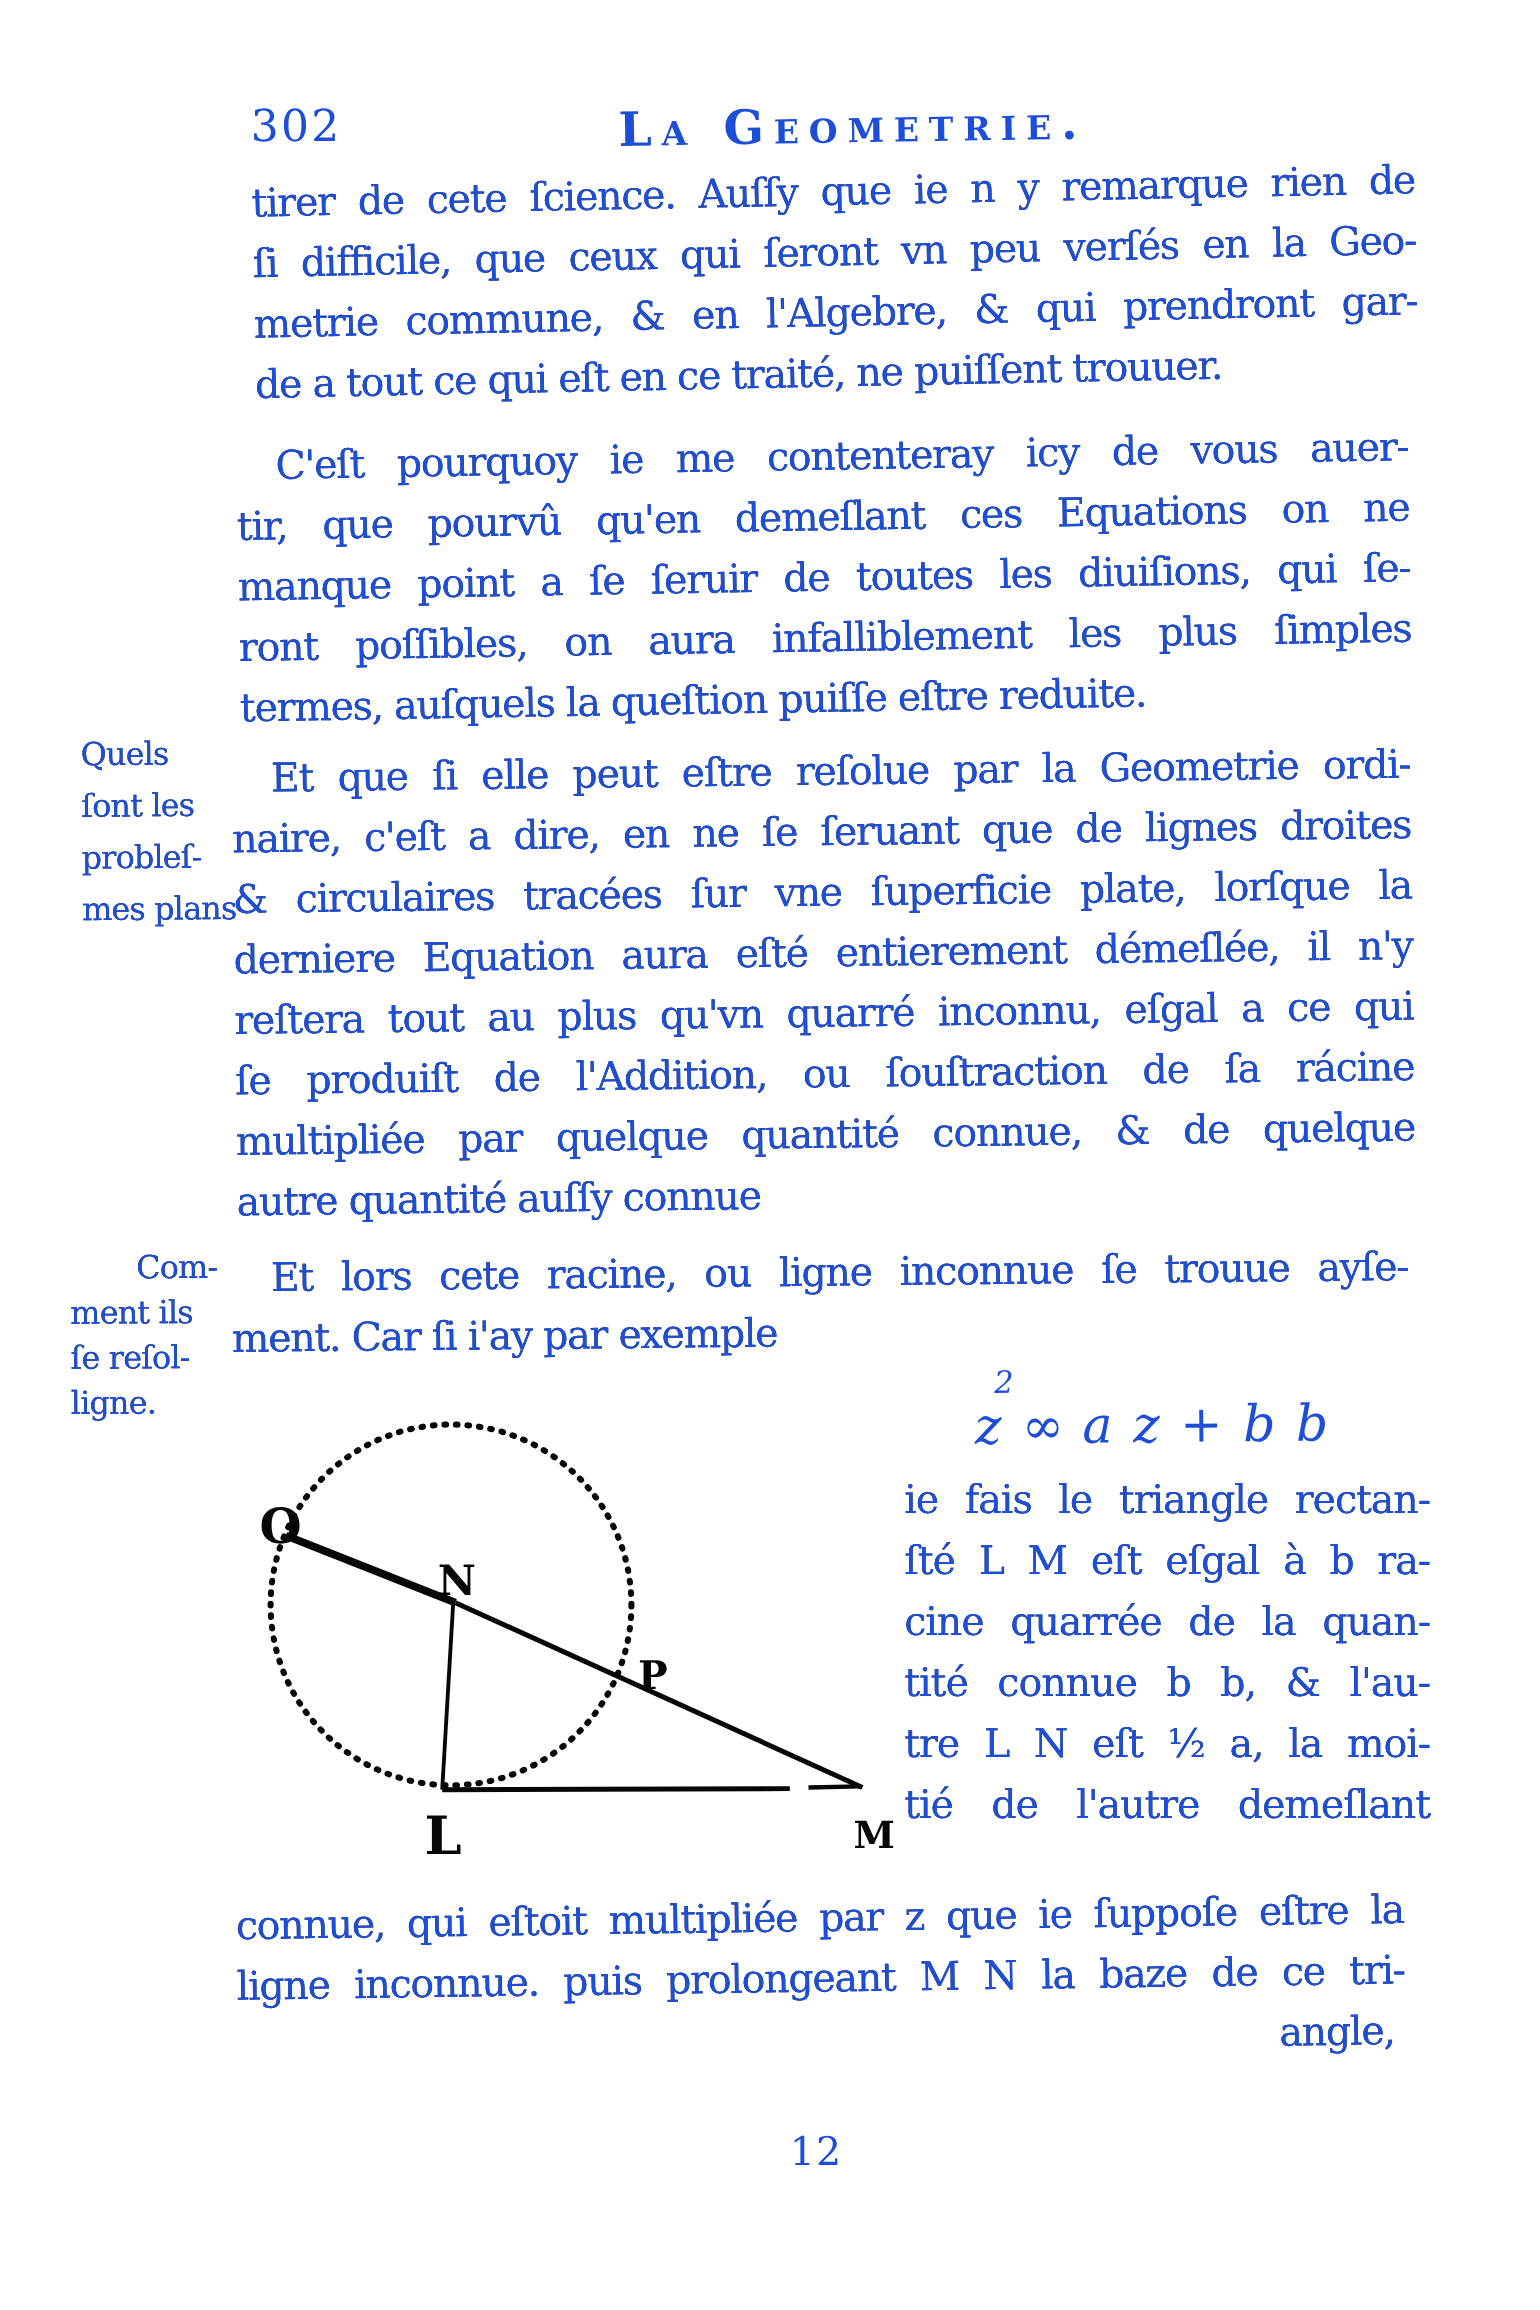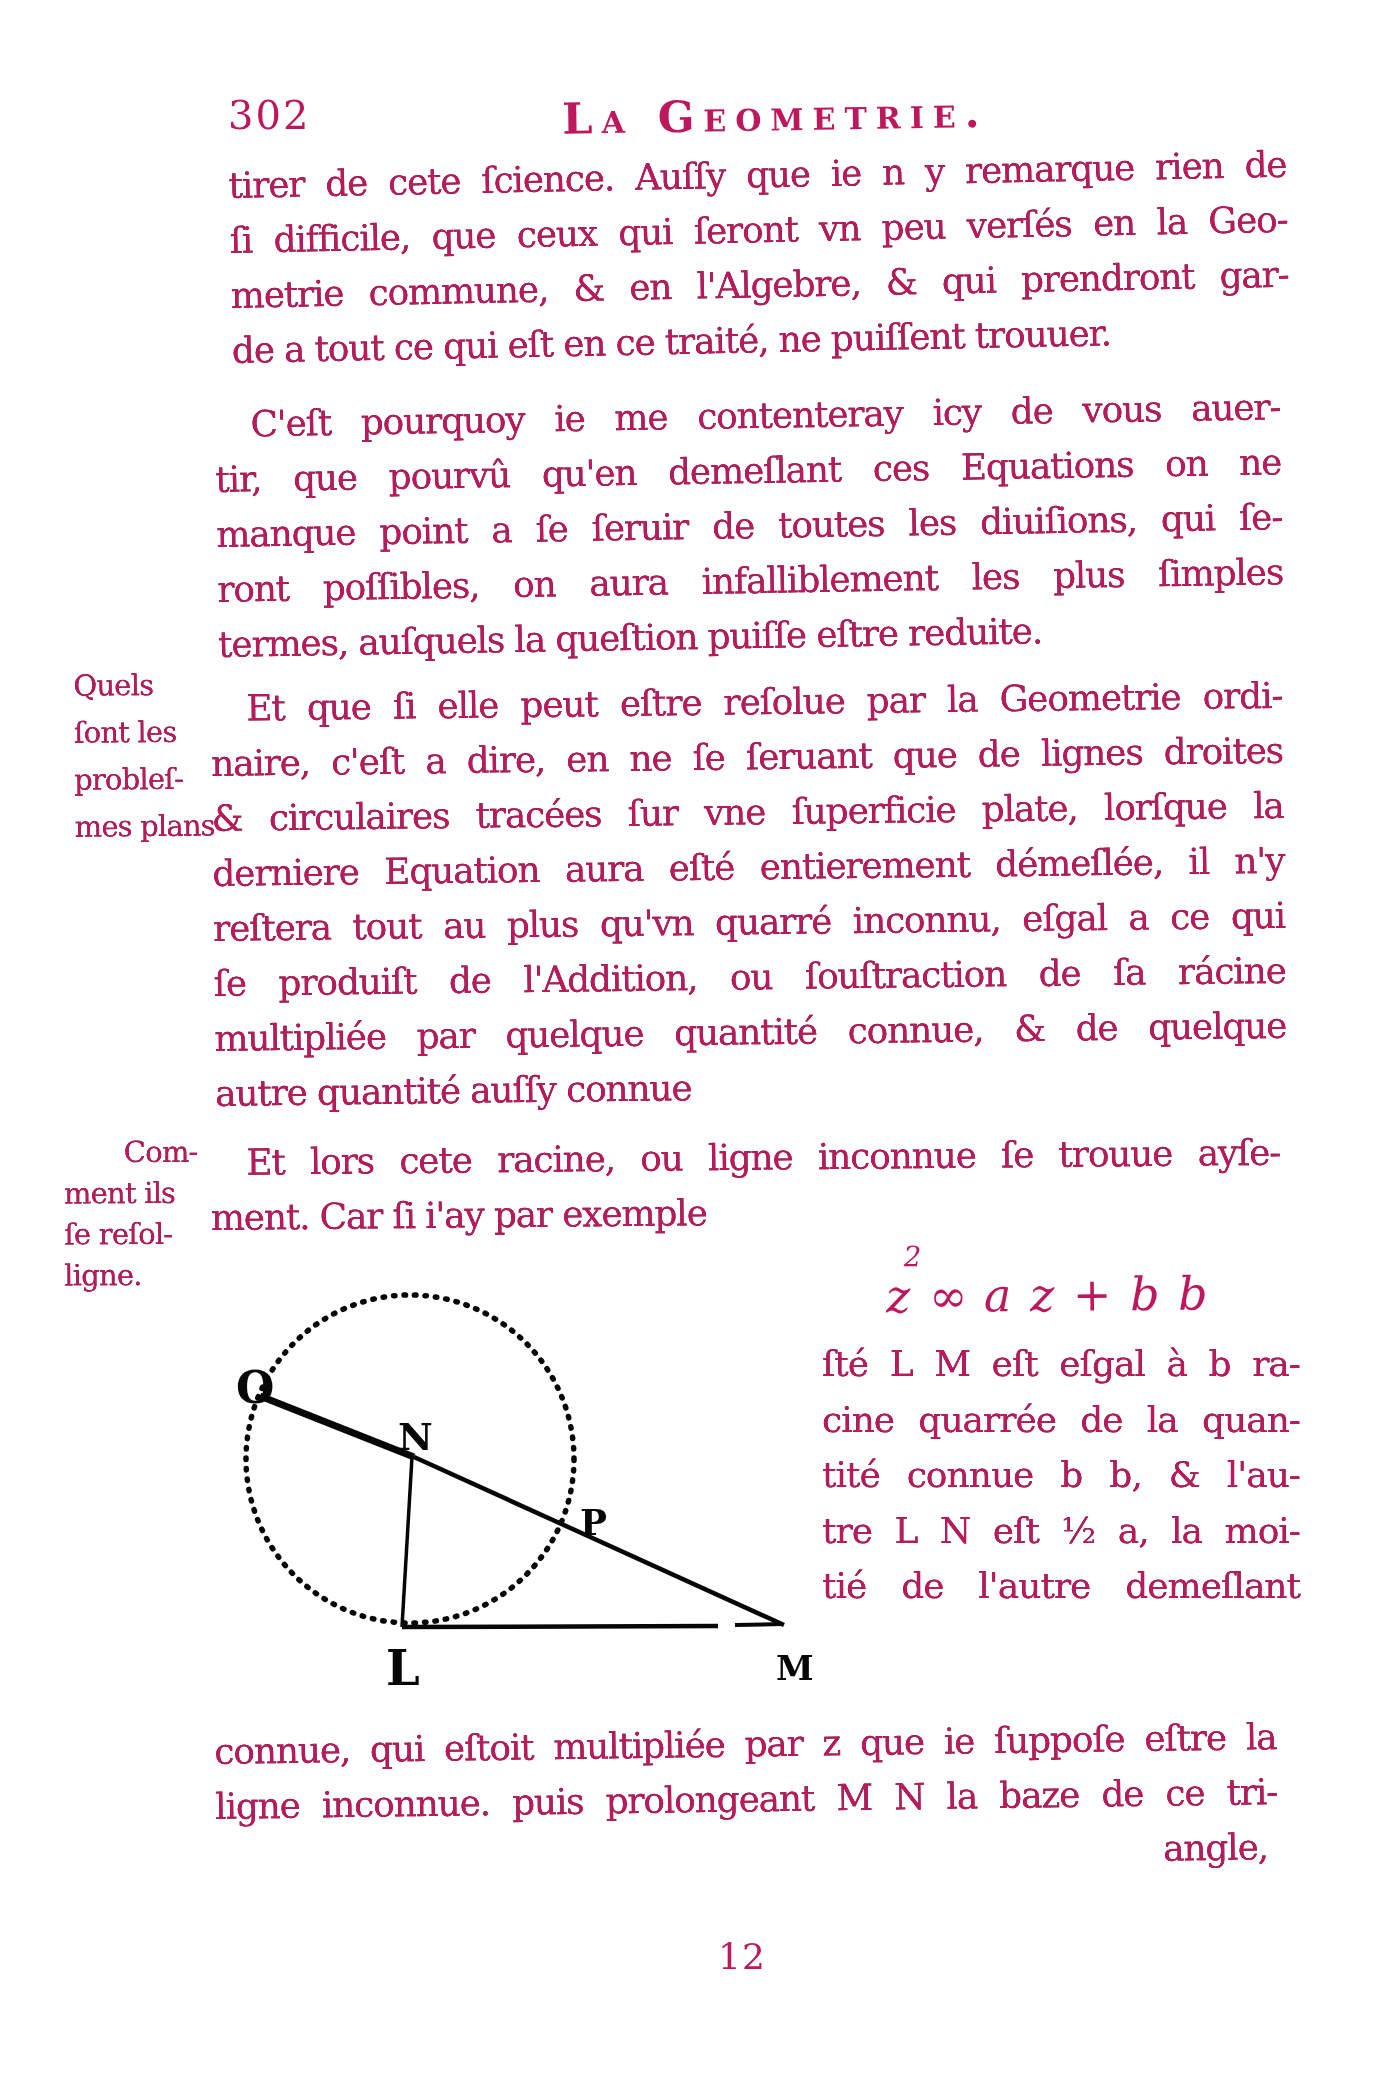--- a/index.html
+++ b/index.html
@@ -1,20 +1,20 @@
 <!DOCTYPE html>
 <html><head>
 <meta charset="utf-8">
 <style>
   html,body{margin:0;padding:0;background:#e8e8e4;}
   .page{
     position:relative;
     width:1400px;height:2100px;
     background:#ffffff;
-    color:#be185d;
+    color:#1d4ed8;
     font-family:"DejaVu Serif","Liberation Serif",serif;
     overflow:hidden;
   }
   
   .folio{
     position:absolute;left:228px;top:92px;
     font-size:40px;letter-spacing:2px;
   }
   .running-title{
     position:absolute;left:540px;top:94px;width:470px;
@@ -144,20 +144,21 @@
     <line x1="557" y1="372" x2="604" y2="371" stroke="#070707" stroke-width="4"></line>
 
     <text x="58" y="150" font-size="44">O</text>
     <text x="220" y="197" font-size="38">N</text>
     <text x="402" y="282" font-size="36">P</text>
     <text x="208" y="432" font-size="48">L</text>
     <text x="598" y="427" font-size="34">M</text>
   </svg>
 
   <div class="para" id="column">
+    <div class="ln j">ie fais le triangle rectan-</div>
     <div class="ln j">ſté L M eſt eſgal à b ra-</div>
     <div class="ln j">cine quarrée de la quan-</div>
     <div class="ln j">tité connue b b, &amp; l'au-</div>
     <div class="ln j">tre L N eſt ½ a, la moi-</div>
     <div class="ln j">tié de l'autre demeſlant</div>
   </div>
 
   <div class="para" id="p5">
     <div class="ln j">connue, qui eſtoit multipliée par z que ie ſuppoſe eſtre la</div>
     <div class="ln j">ligne inconnue.  puis prolongeant M N la baze de ce tri-</div>

